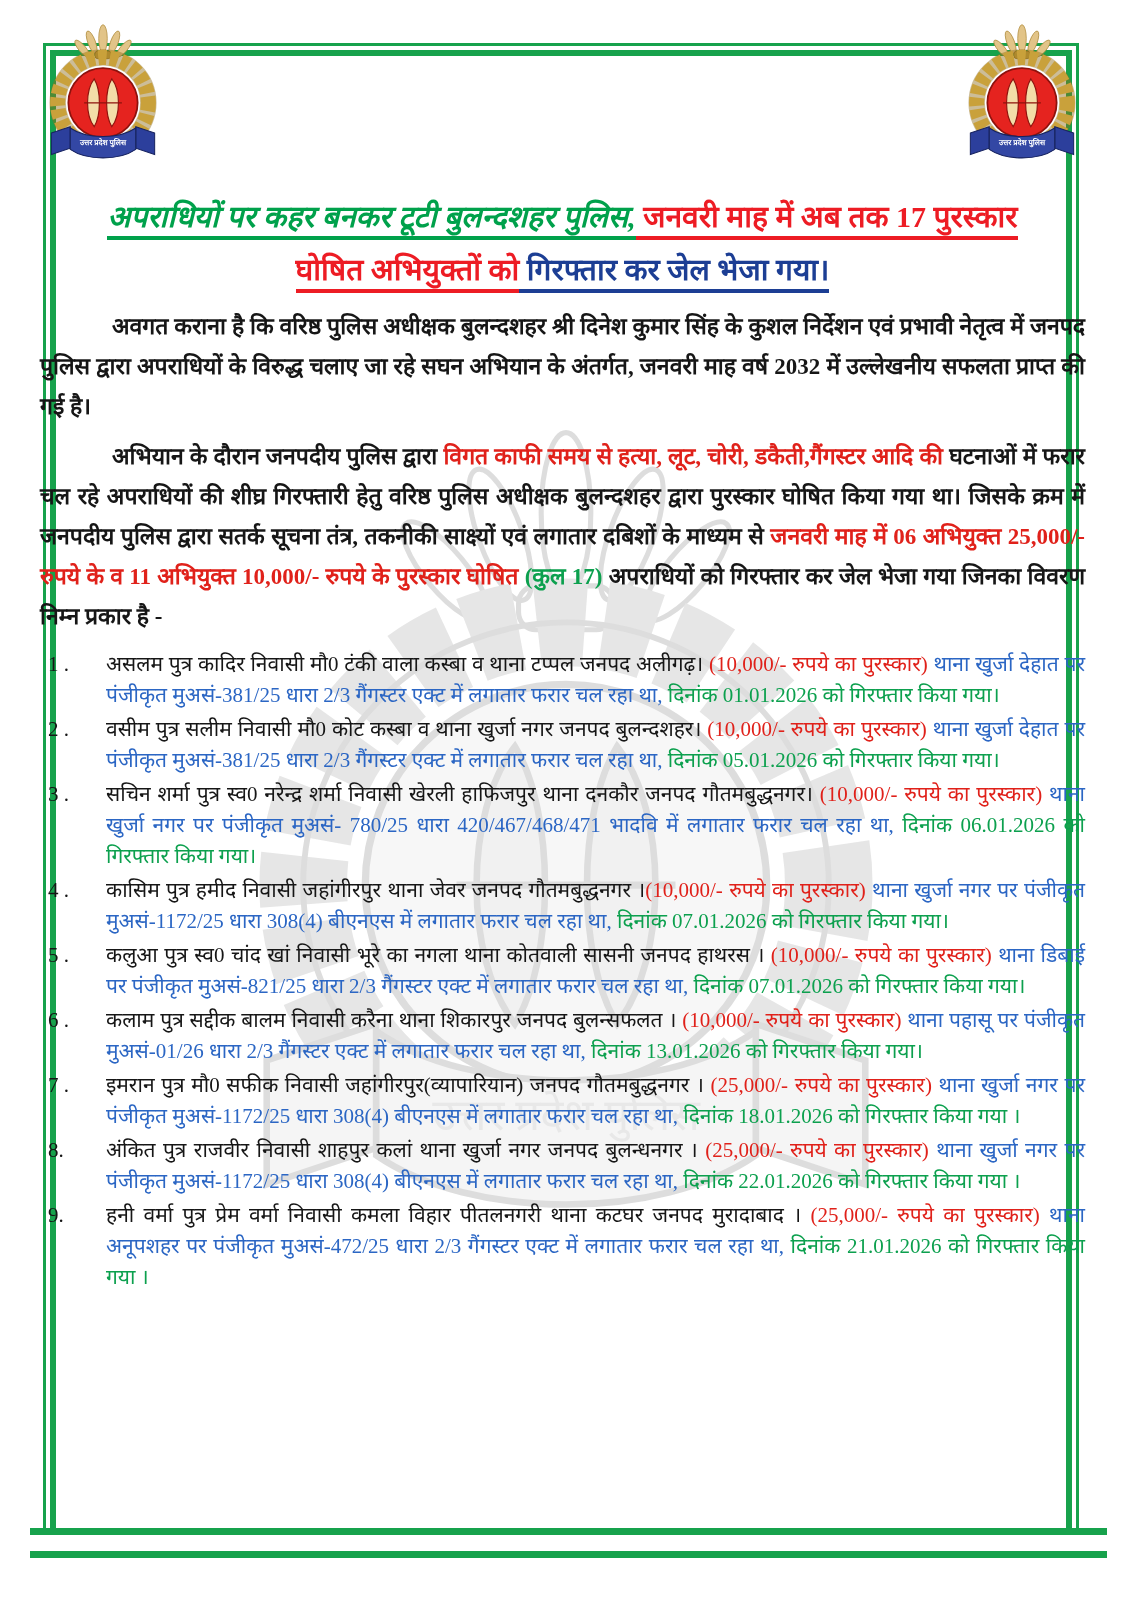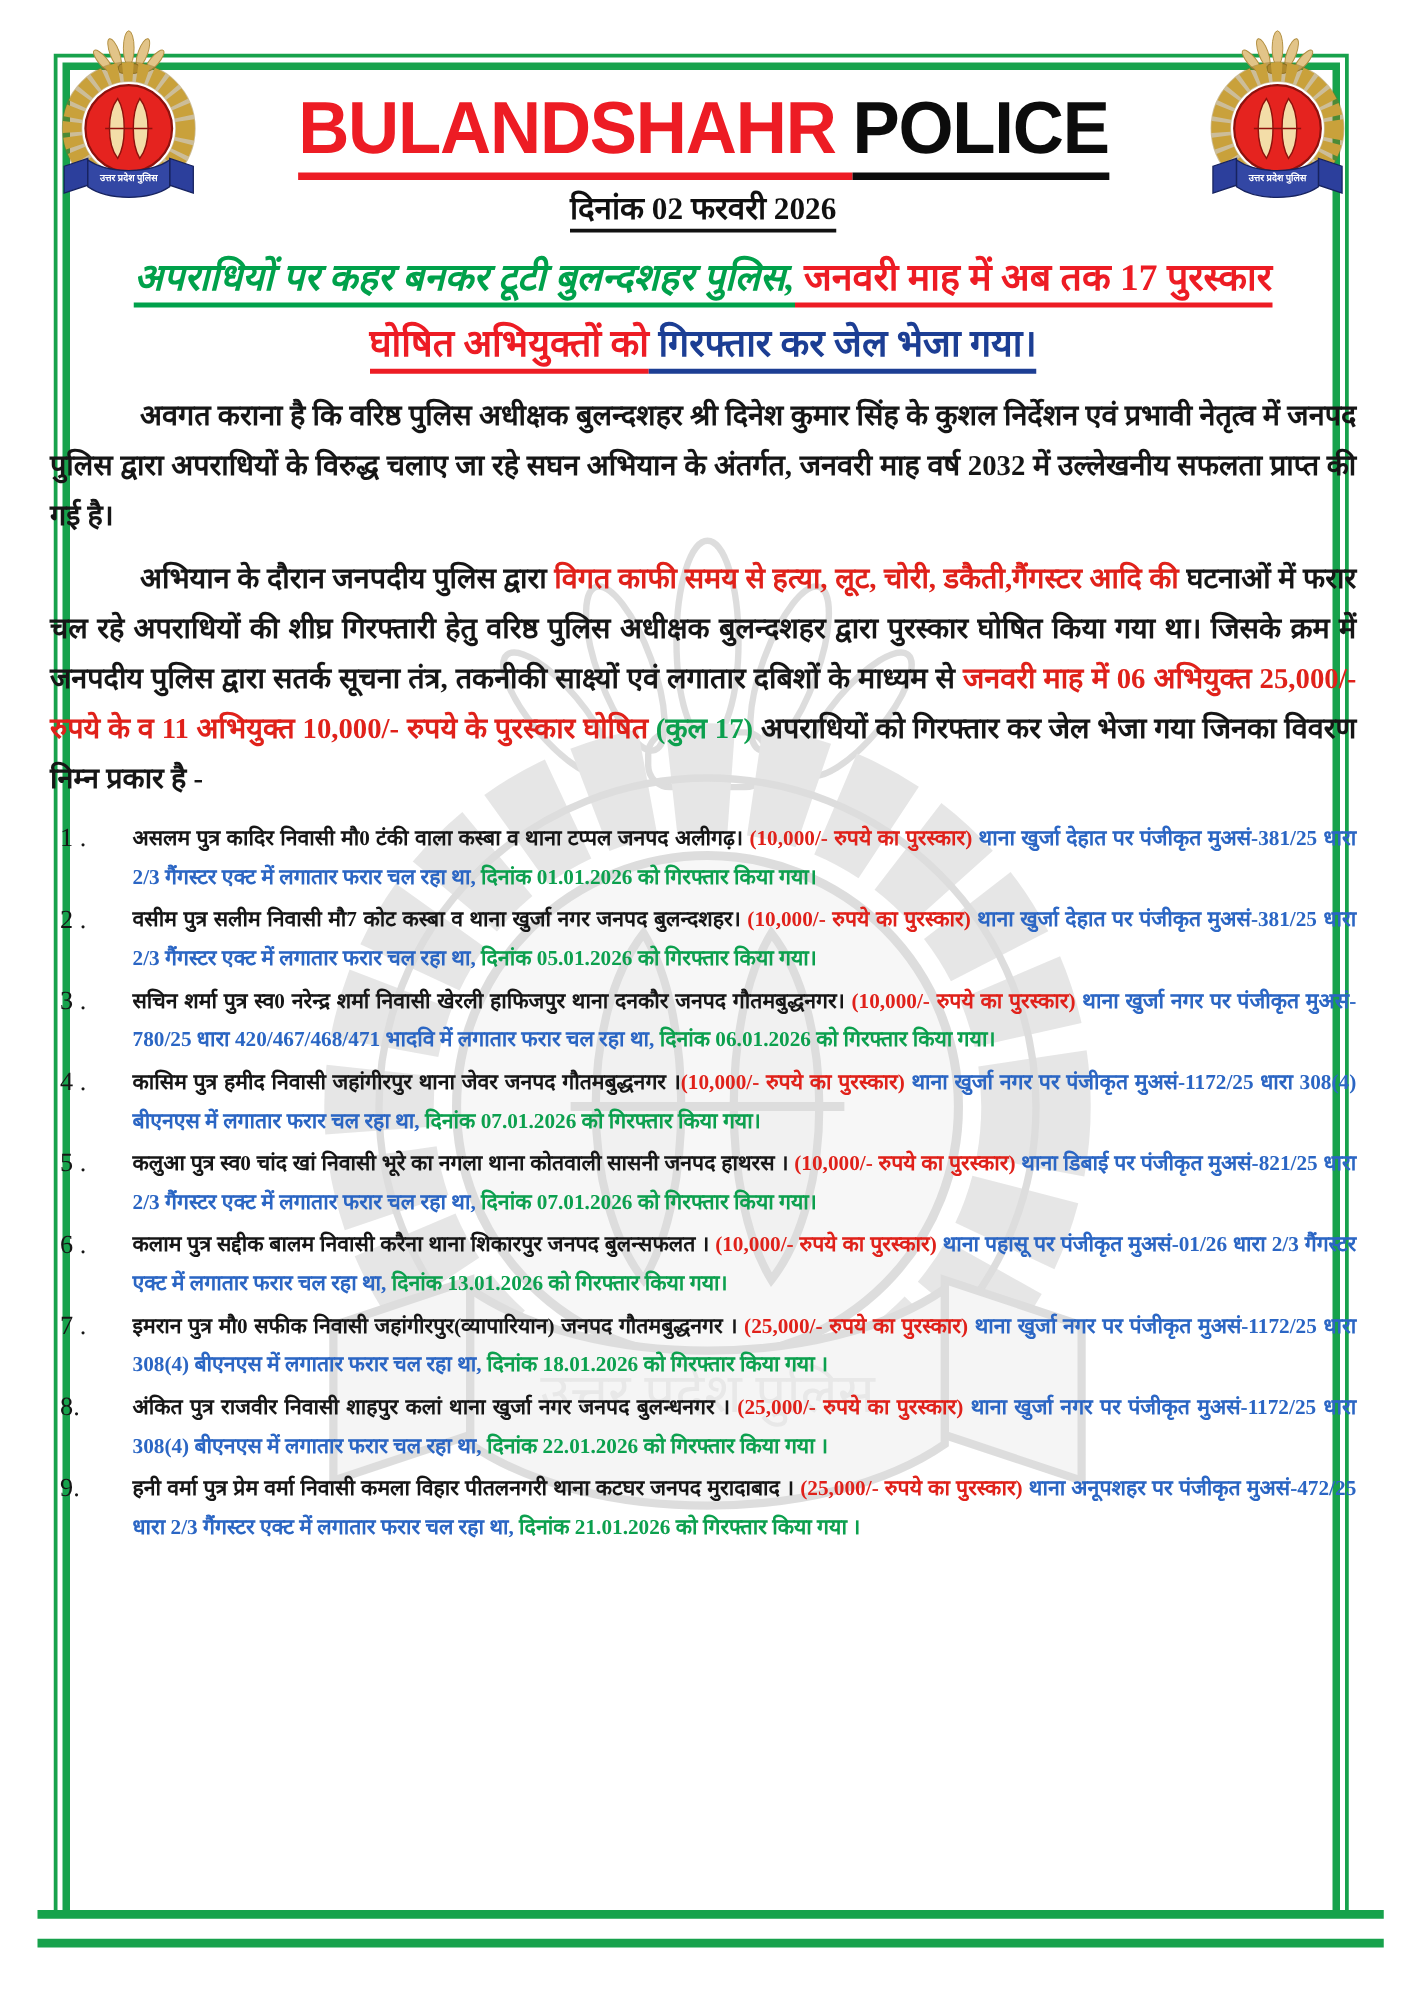--- a/index.html
+++ b/index.html
@@ -78,21 +78,21 @@
     text-indent:72px;font-weight:bold;
   }
   .red{color:var(--body-red);}
   .blue{color:var(--body-blue);}
   .green{color:var(--body-green);}
 
   
   .cases{margin-top:12px;}
   .case{display:flex;margin-bottom:3px;}
   .case-num{flex:none;width:66px;font-size:21px;line-height:31px;font-weight:normal;padding-left:8px;box-sizing:border-box;}
-  .case-body{flex:1;font-size:17px;line-height:31px;text-align:justify;font-weight:bold;}
+  .case-body{flex:1;font-size:21px;line-height:31px;text-align:justify;font-weight:normal;}
 </style>
 </head>
 <body>
 
 <svg width="0" height="0" style="position:absolute">
   <defs>
     <g id="up-emblem-color">
 
       <g fill="#e2c488" stroke="#b08d3e" stroke-width="0.6">
         <ellipse cx="50" cy="13" rx="3.4" ry="11"></ellipse>
@@ -158,26 +158,20 @@
   <div class="bottom-band"></div>
 
   <div class="content">
 
     <div class="header">
       <svg class="logo" viewBox="0 0 100 122">
         <use href="#up-emblem-color"></use>
         <text x="50" y="97.5" font-size="6" fill="#ffffff" text-anchor="middle" font-weight="bold">उत्तर प्रदेश पुलिस</text>
       </svg>
 
-      <div class="title-block">
-        <div class="main-title">
-          <span class="t-red">BULANDSHAHR</span><span class="t-black">POLICE</span>
-        </div>
-        <div class="date-line">दिनांक 02 फरवरी 2026</div>
-      </div>
 
       <svg class="logo" viewBox="0 0 100 122">
         <use href="#up-emblem-color"></use>
         <text x="50" y="97.5" font-size="6" fill="#ffffff" text-anchor="middle" font-weight="bold">उत्तर प्रदेश पुलिस</text>
       </svg>
     </div>
 
     <div class="headline">
       <div><span class="u hl-green">अपराधियों पर कहर बनकर टूटी बुलन्दशहर पुलिस,</span><span class="u hl-red"> जनवरी माह में अब तक 17 पुरस्कार</span></div>
       <div><span class="u hl-red">घोषित अभियुक्तों को</span><span class="u hl-blue"> गिरफ्तार कर जेल भेजा गया।</span></div>
@@ -188,21 +182,21 @@
     <p class="para"><span>अभियान के दौरान जनपदीय पुलिस द्वारा </span><span class="red">विगत काफी समय से हत्या, लूट, चोरी, डकैती,गैंगस्टर आदि की</span><span> घटनाओं में फरार चल रहे अपराधियों की शीघ्र गिरफ्तारी हेतु वरिष्ठ पुलिस अधीक्षक बुलन्दशहर द्वारा पुरस्कार घोषित किया गया था। जिसके क्रम में जनपदीय पुलिस द्वारा सतर्क सूचना तंत्र, तकनीकी साक्ष्यों एवं लगातार दबिशों के माध्यम से </span><span class="red">जनवरी माह में 06 अभियुक्त 25,000/- रुपये के व 11 अभियुक्त 10,000/- रुपये के पुरस्कार घोषित </span><span class="green">(कुल 17)</span><span> अपराधियों को गिरफ्तार कर जेल भेजा गया जिनका विवरण निम्न प्रकार है -</span></p>
 
     <div class="cases">
 
     <div class="case">
         <div class="case-num">1 .</div>
         <div class="case-body"><span>असलम पुत्र कादिर निवासी मौ0 टंकी वाला कस्बा व थाना टप्पल जनपद अलीगढ़। </span><span class="red">(10,000/- रुपये का पुरस्कार)</span><span class="blue"> थाना खुर्जा देहात पर पंजीकृत मुअसं-381/25 धारा 2/3 गैंगस्टर एक्ट में लगातार फरार चल रहा था,</span><span class="green"> दिनांक 01.01.2026 को गिरफ्तार किया गया।</span></div>
       </div>
         <div class="case">
         <div class="case-num">2 .</div>
-        <div class="case-body"><span>वसीम पुत्र सलीम निवासी मौ7 कोट कस्बा व थाना खुर्जा नगर जनपद बुलन्दशहर। </span><span class="red">(10,000/- रुपये का पुरस्कार)</span><span class="blue"> थाना खुर्जा देहात पर पंजीकृत मुअसं-381/25 धारा 2/3 गैंगस्टर एक्ट में लगातार फरार चल रहा था,</span><span class="green"> दिनांक 05.01.2026 को गिरफ्तार किया गया।</span></div>
+        <div class="case-body"><span>वसीम पुत्र सलीम निवासी मौ0 कोट कस्बा व थाना खुर्जा नगर जनपद बुलन्दशहर। </span><span class="red">(10,000/- रुपये का पुरस्कार)</span><span class="blue"> थाना खुर्जा देहात पर पंजीकृत मुअसं-381/25 धारा 2/3 गैंगस्टर एक्ट में लगातार फरार चल रहा था,</span><span class="green"> दिनांक 05.01.2026 को गिरफ्तार किया गया।</span></div>
       </div>
         <div class="case">
         <div class="case-num">3 .</div>
         <div class="case-body"><span>सचिन शर्मा पुत्र स्व0 नरेन्द्र शर्मा निवासी खेरली हाफिजपुर थाना दनकौर जनपद गौतमबुद्धनगर। </span><span class="red">(10,000/- रुपये का पुरस्कार)</span><span class="blue"> थाना खुर्जा नगर पर पंजीकृत मुअसं- 780/25 धारा 420/467/468/471 भादवि में लगातार फरार चल रहा था,</span><span class="green"> दिनांक 06.01.2026 को गिरफ्तार किया गया।</span></div>
       </div>
         <div class="case">
         <div class="case-num">4 .</div>
         <div class="case-body"><span>कासिम पुत्र हमीद निवासी जहांगीरपुर थाना जेवर जनपद गौतमबुद्धनगर ।</span><span class="red">(10,000/- रुपये का पुरस्कार)</span><span class="blue"> थाना खुर्जा नगर पर पंजीकृत मुअसं-1172/25 धारा 308(4) बीएनएस में लगातार फरार चल रहा था,</span><span class="green"> दिनांक 07.01.2026 को गिरफ्तार किया गया।</span></div>
       </div>
         <div class="case">

